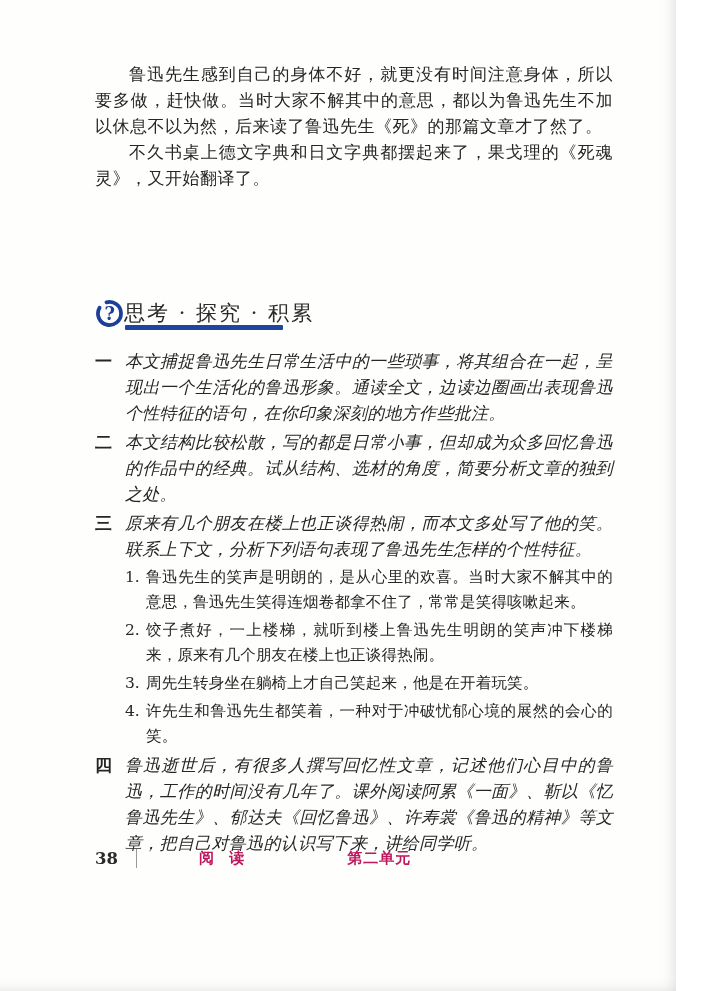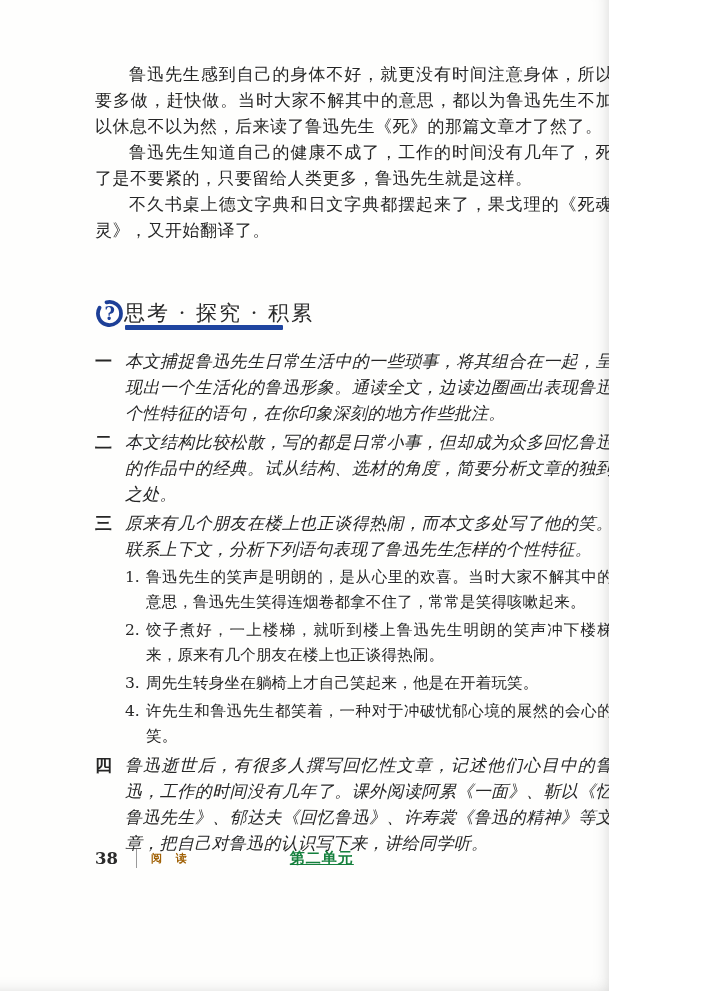--- a/index.html
+++ b/index.html
@@ -2,21 +2,21 @@
 <html><head>
 <meta charset="utf-8">
 <style>
   html, body {
     margin: 0;
     padding: 0;
     background: #ffffff;
   }
   .page {
     position: relative;
-    width: 609px;
+    width: 676px;
     height: 991px;
     background: #fefefd;
     overflow: hidden;
     font-family: "DejaVu Serif", "Liberation Serif", serif;
     color: #262626;
     box-shadow: inset -9px -7px 16px -10px rgba(80,80,80,0.25);
   }
 
   
   .body-text {
@@ -125,42 +125,41 @@
     font-weight: bold;
     color: #2b2b2b;
   }
   .footer .divider {
     width: 1px;
     height: 19px;
     background: #9a9a9a;
     margin: 0 14px 0 18px;
   }
   .footer .book-label {
-    font-size: 11px;
+    font-size: 15px;
     letter-spacing: 5px;
-    color: #a16207;
+    color: #be185d;
     font-weight: 600;
+    margin-left: 48px;
   }
   .footer .unit-label {
     margin-left: 98px;
     font-size: 15px;
     letter-spacing: 1px;
-    color: #15803d;
+    color: #be185d;
     font-weight: 600;
-    text-decoration: underline;
   }
 </style>
 </head>
 <body>
 
 <div class="page">
 
   <div class="body-text">
     <p>鲁迅先生感到自己的身体不好，就更没有时间注意身体，所以要多做，赶快做。当时大家不解其中的意思，都以为鲁迅先生不加以休息不以为然，后来读了鲁迅先生《死》的那篇文章才了然了。</p>
-    <p>鲁迅先生知道自己的健康不成了，工作的时间没有几年了，死了是不要紧的，只要留给人类更多，鲁迅先生就是这样。</p>
     <p>不久书桌上德文字典和日文字典都摆起来了，果戈理的《死魂灵》，又开始翻译了。</p>
   </div>
 
   <div class="section-block">
     <div class="section-header-row">
       <svg class="q-circle-icon" viewBox="0 0 34 34" aria-hidden="true">
         <path d="M 13.5 3.96 A 13.5 13.5 0 1 1 5.31 10.25" fill="none" stroke="#1d3f97" stroke-width="4.4" stroke-linecap="round"></path>
         <text x="17.2" y="24.5" font-size="21" font-weight="900" fill="#1d3f97" text-anchor="middle" font-family="DejaVu Serif, serif">?</text>
       </svg>
       <span class="section-title">思考 · 探究 · 积累</span>

